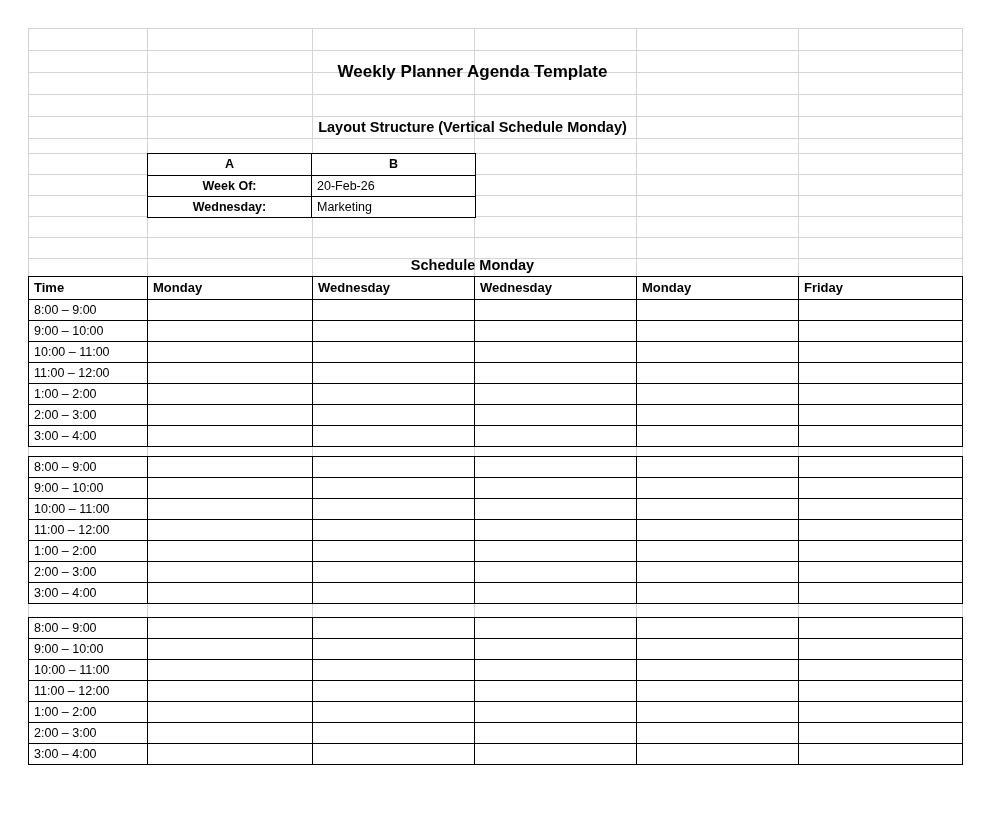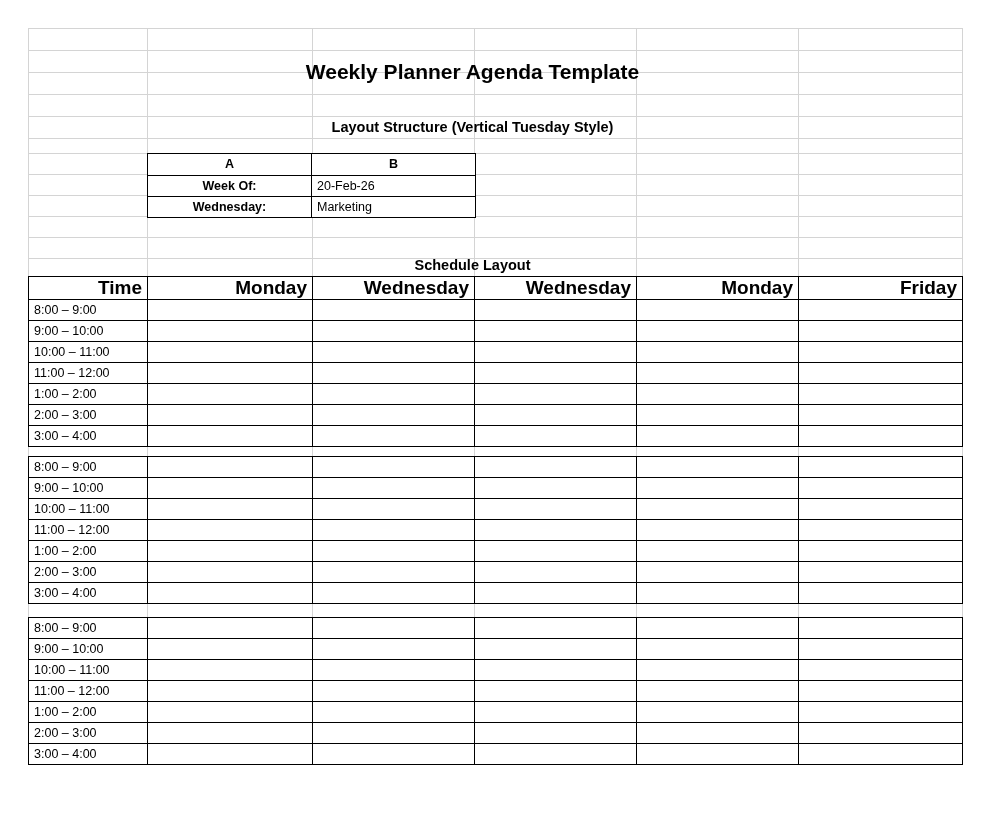--- a/index.html
+++ b/index.html
@@ -35,21 +35,21 @@
   
   .title-row {
     position: absolute;
     display: flex;
     align-items: center;
     justify-content: center;
     font-weight: bold;
     white-space: nowrap;
     color: #000;
   }
-  .doc-title  { font-size: 21px; }
+  .doc-title  { font-size: 17px; }
   .sub-title  { font-size: 14.5px; }
   .sect-title { font-size: 14.5px; }
 
   
   table.bx {
     position: absolute;
     border-collapse: collapse;
     table-layout: fixed;
     background: #ffffff;
   }
@@ -67,25 +67,25 @@
 
   
   #info-table { left: 119px; top: 125px; width: 328px; }
   #info-table th { text-align: center; font-weight: bold; height: 21px; line-height: 21px; }
   #info-table td.lbl { text-align: center;   font-weight: bold; }
   #info-table td.val { font-weight: normal; }
 
   
   table.sched { left: 0px; width: 934px; }
   table.sched th {
-    text-align: right;
+    text-align: left;
     font-weight: bold;
     height: 22px;
     line-height: 22px;
-    font-size: 19px;
+    font-size: 13px;
   }
   table.sched td.timecell {
     text-align: left;
     font-weight: normal;
     font-size: 12.5px;
   }
   table.sched td.daycell { background: #ffffff; }
 
   #sched-1 { top: 248px; }
   #sched-2 { top: 428px; }
@@ -136,22 +136,22 @@
       <div class="glh" style="left: 0px; top: 609px; width: 934px;"></div>
       <div class="glh" style="left: 0px; top: 629px; width: 934px;"></div>
       <div class="glh" style="left: 0px; top: 649px; width: 934px;"></div>
       <div class="glh" style="left: 0px; top: 669px; width: 934px;"></div>
       <div class="glh" style="left: 0px; top: 689px; width: 934px;"></div>
       <div class="glh" style="left: 0px; top: 709px; width: 934px;"></div>
       <div class="glh" style="left: 0px; top: 730px; width: 934px;"></div>
     </div>
 
   <div class="title-row doc-title" style="left: 119px; top: 22px; width: 651px; height: 44px;">Weekly Planner Agenda Template</div>
-  <div class="title-row sub-title" style="left: 119px; top: 88px; width: 651px; height: 22px;">Layout Structure (Vertical Tuesday Style)</div>
-  <div class="title-row sect-title" style="left: 119px; top: 226px; width: 651px; height: 22px;">Schedule Layout</div>
+  <div class="title-row sub-title" style="left: 119px; top: 88px; width: 651px; height: 22px;">Layout Structure (Vertical Schedule Monday)</div>
+  <div class="title-row sect-title" style="left: 119px; top: 226px; width: 651px; height: 22px;">Schedule Monday</div>
 
   <table class="bx" id="info-table">
     <colgroup>
         <col style="width:164px">
         <col style="width:164px">
       </colgroup>
     <thead>
       <tr>
         <th>A</th>
         <th>B</th>

